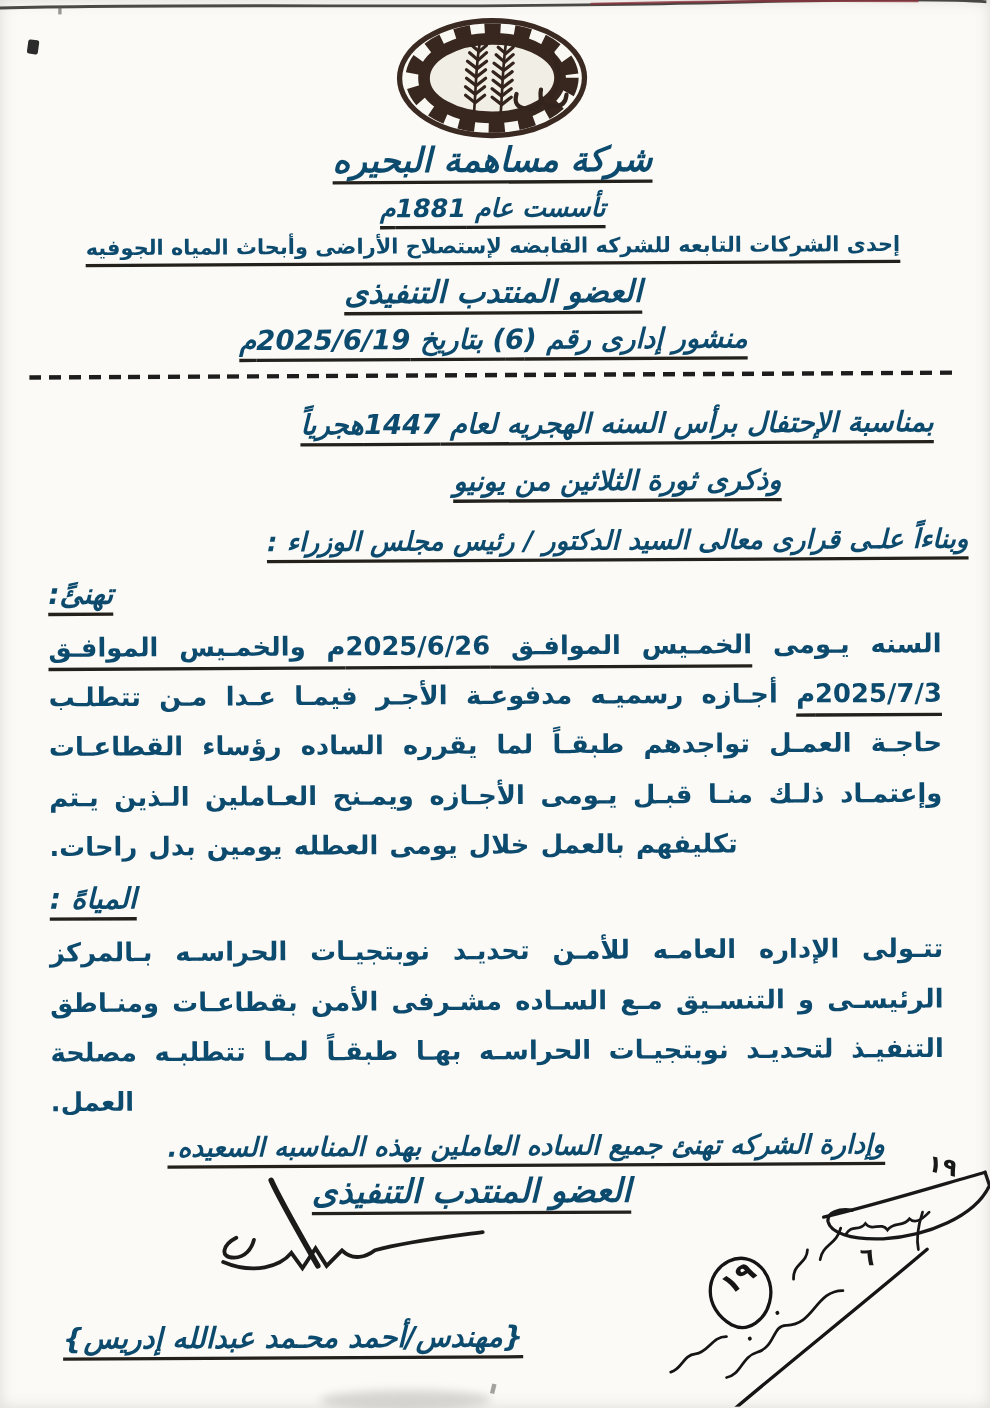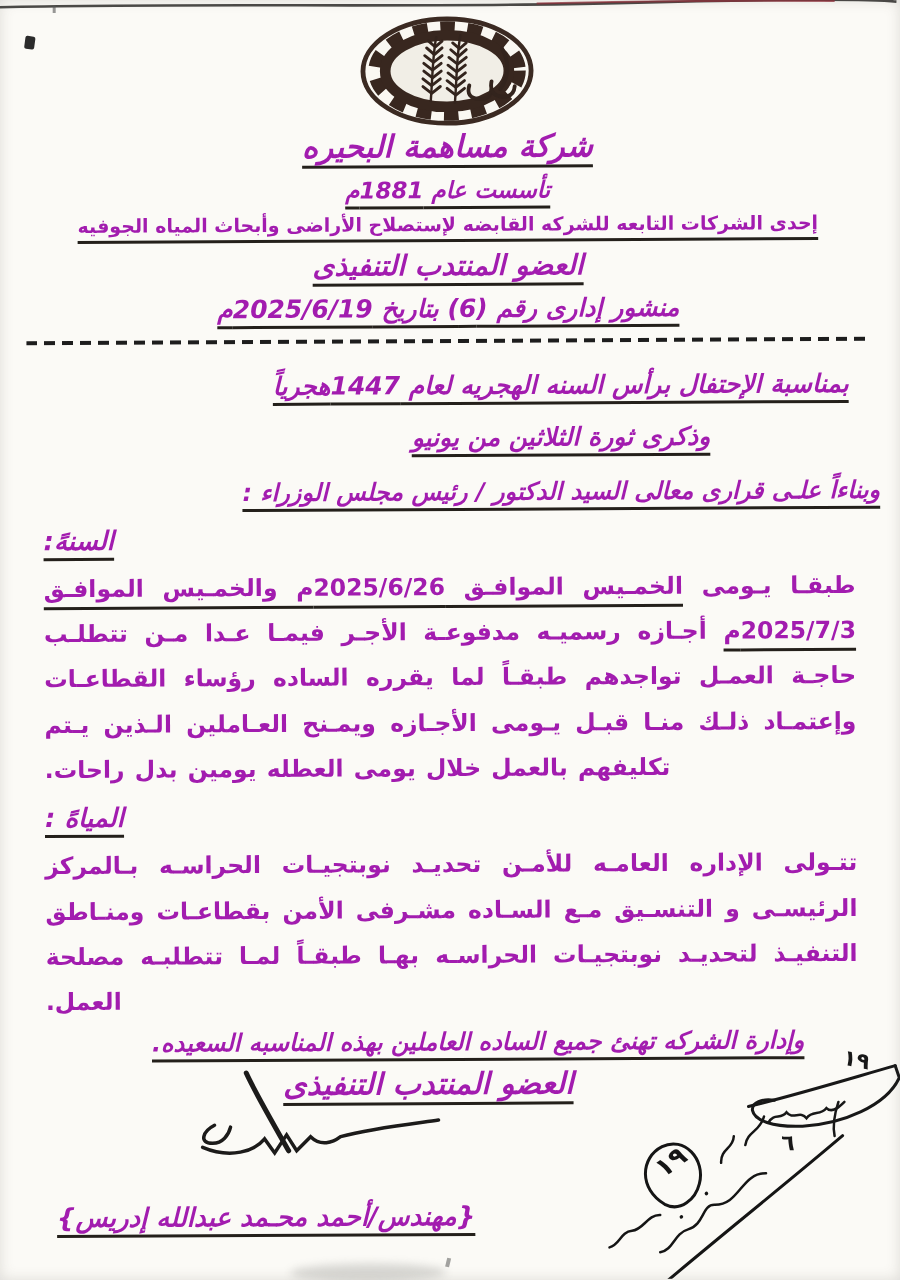--- a/index.html
+++ b/index.html
@@ -3,21 +3,21 @@
 <meta charset="utf-8">
 <style>
   html,body{margin:0;padding:0;background:#e9e7e2;}
   .page{
     position:relative;
     width:900px;height:1280px;
     margin:0 auto;
     background:#fbfaf6;
     overflow:hidden;
     font-family:"DejaVu Sans",sans-serif;
-    color:#a21caf;
+    color:#0c4a6e;
     direction:rtl;
     box-shadow:inset 0 0 14px rgba(90,85,75,.18);
   }
   .tilt{position:absolute;inset:0;transform:rotate(-0.3deg);}
   .header{padding-top:14px;text-align:center;}
   .logo-wrap{display:flex;justify-content:center;}
   .line{display:flex;justify-content:center;}
   .line > span{white-space:nowrap;}
   .u{
     text-decoration:underline;
@@ -125,24 +125,24 @@
         </div>
         <div class="line occasion">
           <span class="u">وذكرى ثورة الثلاثين من يونيو</span>
         </div>
         <div class="line basis">
           <span class="u">وبناءاً علـى قرارى معالى السيد الدكتور / رئيس مجلس الوزراء :</span>
         </div>
       </div>
 
       <div class="ordinal">
-        <span class="u">السنهً:</span>
-      </div>
-
-      <p class="para"><span>طبقـا يـومى </span><span class="u">الخمـيس الموافـق 2025/6/26م والخمـيس الموافـق 2025/7/3م</span><span> أجـازه رسميـه مدفوعـة الأجـر فيمـا عـدا مـن تتطلـب حاجـة العمـل تواجدهم طبقـاً لما يقرره الساده رؤساء القطاعـات وإعتمـاد ذلـك منـا قبـل يـومى الأجـازه ويمـنح العـاملين الـذين يـتم تكليفهم بالعمل خلال يومى العطله يومين بدل راحات.</span></p>
+        <span class="u">تهنئً:</span>
+      </div>
+
+      <p class="para"><span>السنه يـومى </span><span class="u">الخمـيس الموافـق 2025/6/26م والخمـيس الموافـق 2025/7/3م</span><span> أجـازه رسميـه مدفوعـة الأجـر فيمـا عـدا مـن تتطلـب حاجـة العمـل تواجدهم طبقـاً لما يقرره الساده رؤساء القطاعـات وإعتمـاد ذلـك منـا قبـل يـومى الأجـازه ويمـنح العـاملين الـذين يـتم تكليفهم بالعمل خلال يومى العطله يومين بدل راحات.</span></p>
 
       <div class="ordinal">
         <span class="u">المياهً :</span>
       </div>
 
       <p class="para">تتـولى الإداره العامـه للأمـن تحديـد نوبتجيـات الحراسـه بـالمركز الرئيسـى و التنسـيق مـع السـاده مشـرفى الأمن بقطاعـات ومنـاطق التنفيـذ لتحديـد نوبتجيـات الحراسـه بهـا طبقـاً لمـا تتطلبـه مصلحة العمل.</p>
 
       <div class="line congrats">
         <span class="u">وإدارة الشركه تهنئ جميع الساده العاملين بهذه المناسبه السعيده.</span>
       </div>

